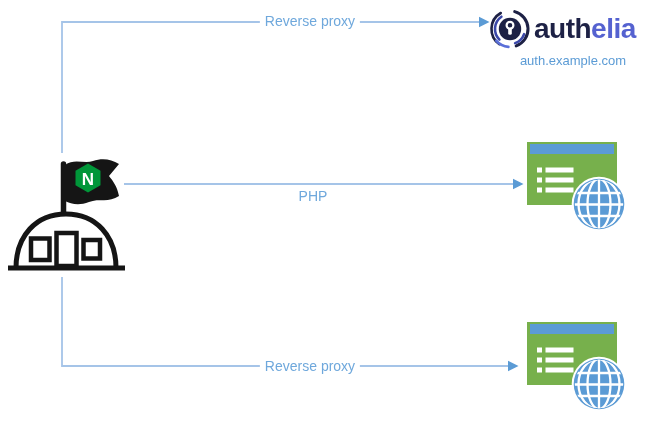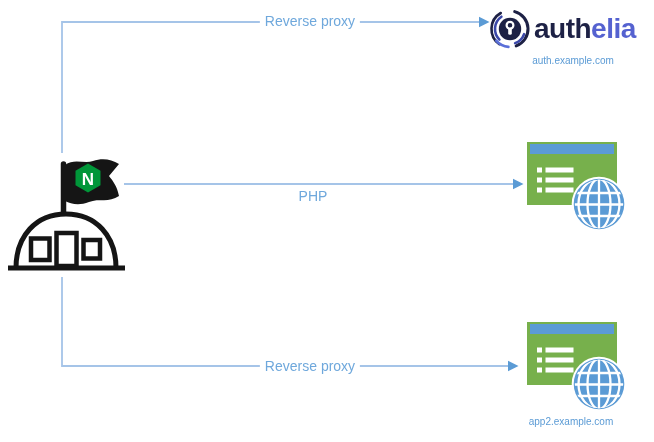--- a/index.html
+++ b/index.html
@@ -11,21 +11,21 @@
   .connectors{position:absolute;left:0;top:0;}
   .conn{fill:none;stroke:var(--connector-line);stroke-width:1.8;}
   .arrowhead{fill:var(--arrowhead);stroke:none;}
   .edge-label{
     position:absolute;transform:translate(-50%,-50%);
     background:#fff;padding:0 5px;white-space:nowrap;
     font-size:14px;color:var(--edge-label-text);
   }
   .domain-label{
     position:absolute;transform:translate(-50%,-50%);
-    white-space:nowrap;font-size:10px;color:var(--domain-label-text);text-align:right;
+    white-space:nowrap;font-size:13px;color:var(--domain-label-text);text-align:right;
   }
   .abs{position:absolute;}
   .authelia-wordmark{
     position:absolute;left:534px;top:11px;height:36px;line-height:36px;
     font-size:28px;font-weight:bold;letter-spacing:-0.5px;
     color:var(--authelia-navy);white-space:nowrap;
   }
   .authelia-wordmark .accent{color:var(--authelia-accent);}
   
   .hut-stroke{stroke:var(--nginx-outline);fill:#fff;}
@@ -122,15 +122,14 @@
       <g clip-path="url(#gclip2)" stroke="#ffffff" stroke-width="2.3" fill="none">
         <line x1="46" y1="52" x2="100" y2="52"></line>
         <line x1="46" y1="63.5" x2="100" y2="63.5"></line>
         <line x1="46" y1="75" x2="100" y2="75"></line>
         <line x1="73" y1="37" x2="73" y2="89"></line>
         <ellipse cx="73" cy="63" rx="11.5" ry="25.2"></ellipse>
         <ellipse cx="73" cy="63" rx="20.5" ry="25.2"></ellipse>
       </g>
     </g>
   </svg>
-  <div class="domain-label" style="left:571px;top:421px">app2.example.com</div>
 
 </div>
 
 </body></html>

